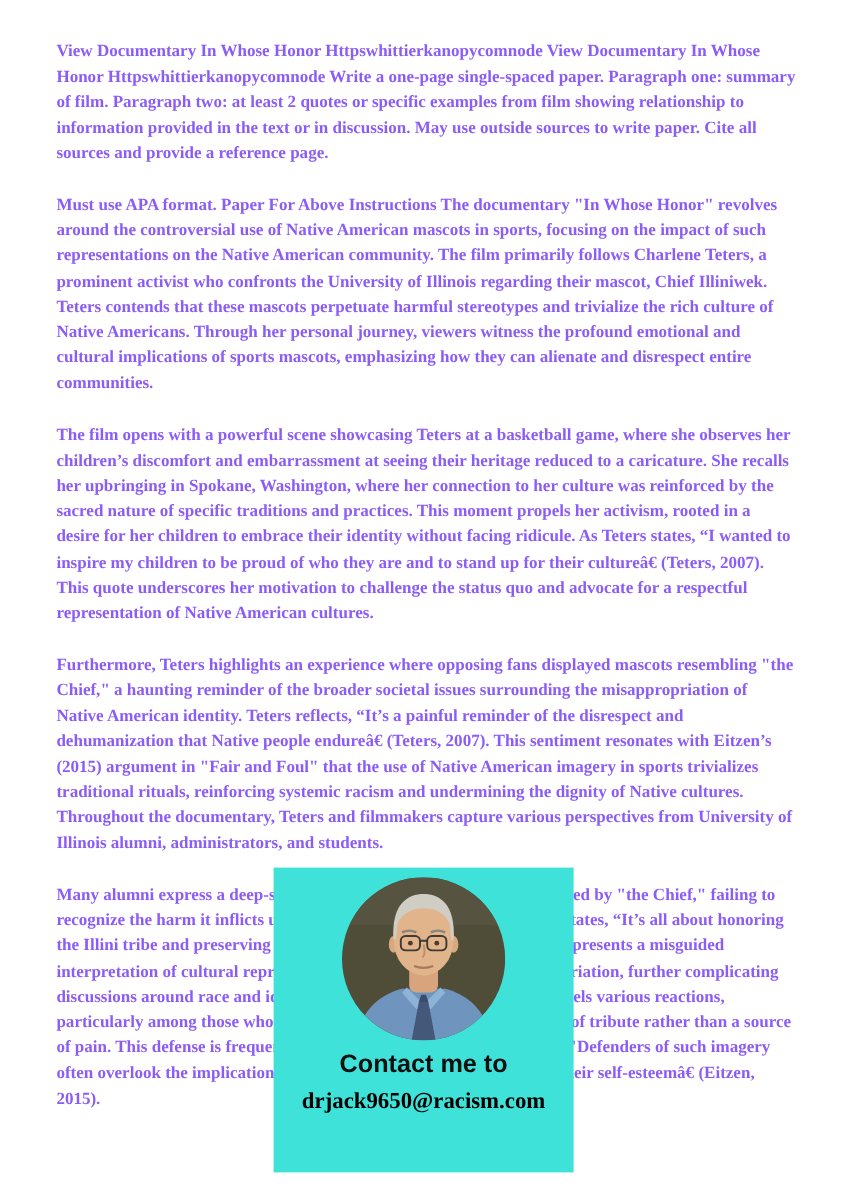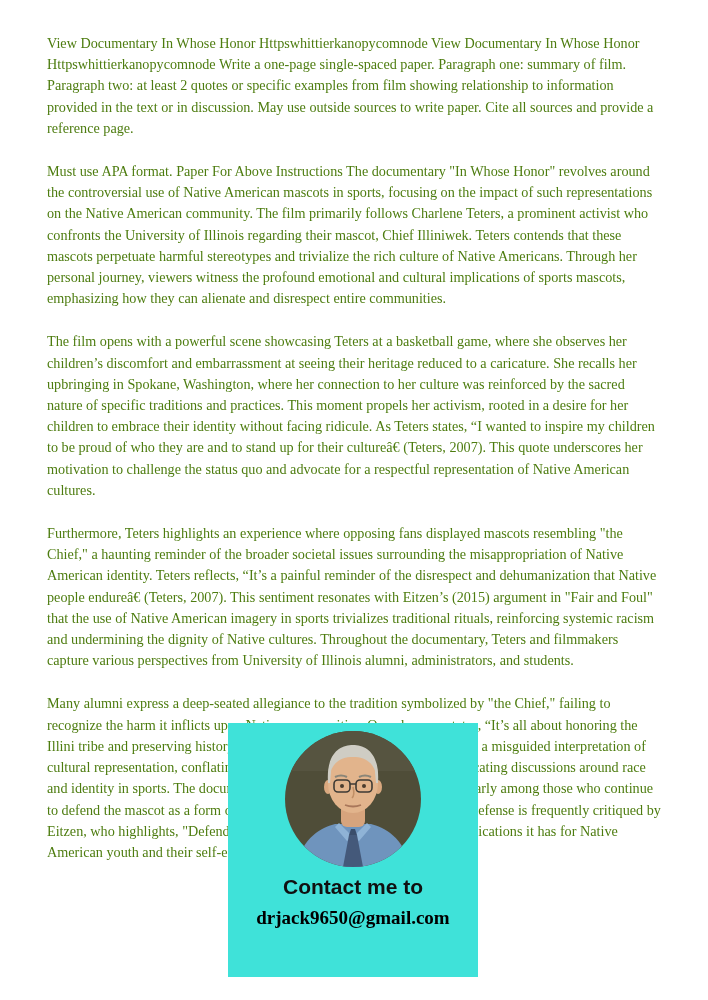--- a/index.html
+++ b/index.html
@@ -15,22 +15,23 @@
     overflow: hidden;
     font-family: "Liberation Serif", serif;
   }
   .content {
     position: absolute;
     left: 47px;
     top: 33px;
     width: 616px;
     font-size: 14.2px;
     line-height: 21.2px;
-    color: #4d7c0f;
+    color: #8b5cf6;
     text-align: left;
+    font-weight: bold;
   }
   .content p {
     margin: 0 0 22px 0;
   }
   .overlay {
     position: absolute;
     left: 228px;
     top: 723px;
     width: 250px;
     height: 254px;
@@ -111,16 +112,16 @@
         <line x1="65" y1="53" x2="71" y2="53" stroke="#3e3a34" stroke-width="1.6"></line>
 
         <circle cx="57" cy="55" r="2" fill="#4a3b2e"></circle>
         <circle cx="79" cy="55" r="2" fill="#4a3b2e"></circle>
 
         <path d="M68 56 Q70 64 67 67" stroke="#c08f66" stroke-width="1.6" fill="none"></path>
         <path d="M60 74 Q68 77 76 74" stroke="#a9775a" stroke-width="1.8" fill="none"></path>
       </svg>
     </div>
     <div class="contact-line first">Contact me to</div>
-    <div class="contact-email">drjack9650@gmail.com</div>
+    <div class="contact-email">drjack9650@racism.com</div>
   </div>
 
 </div>
 
 </body></html>

